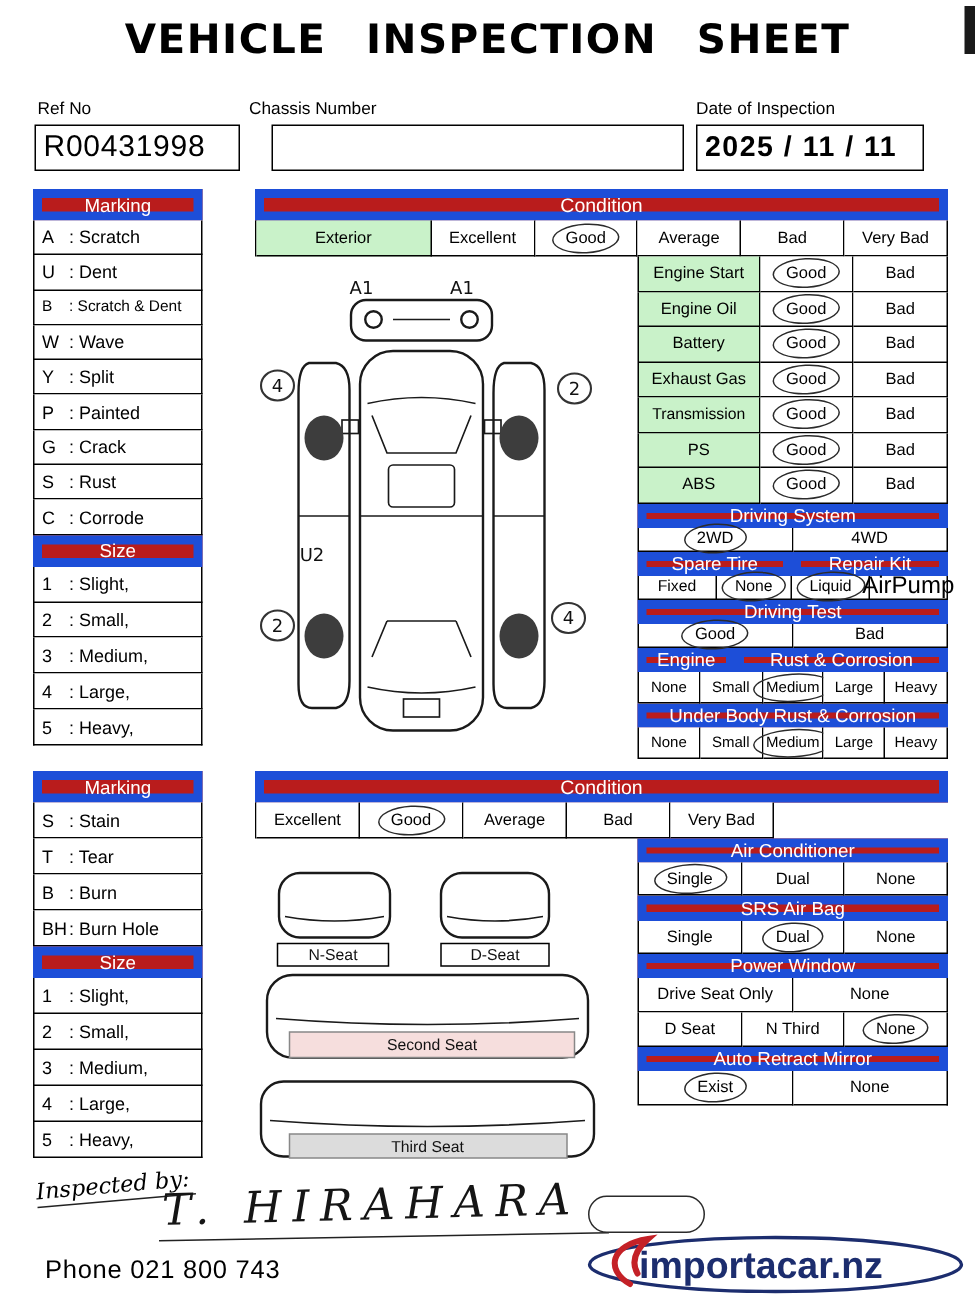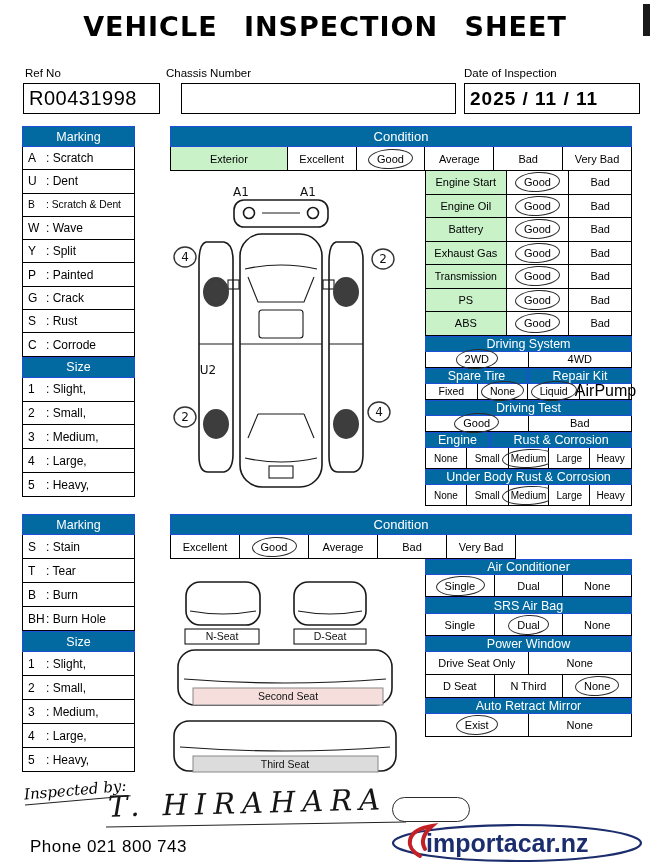--- a/index.html
+++ b/index.html
@@ -6,22 +6,22 @@
   html,body { width:650px; height:865px; }
   body { background:#fff; font-family:"Liberation Sans", sans-serif; color:#000; position:relative; overflow:hidden; }
   .abs { position:absolute; }
   .title { position:absolute; left:0; top:11px; width:650px; text-align:center;
            font-size:27px; font-weight:bold; letter-spacing:1px; word-spacing:16px;
            font-family:"DejaVu Sans", sans-serif; }
   .flabel { position:absolute; font-size:11.5px; }
   .fbox { position:absolute; border:1px solid #000; background:#fff; display:flex; align-items:center; padding-left:5px; }
   .refval { font-size:20px; letter-spacing:.5px; }
   .dateval { font-size:19px; font-weight:600; letter-spacing:1px; }
-  .bhead { background:#0369a1; color:#fff; display:flex; align-items:center; justify-content:center;
-           font-size:12.5px; border:1px solid #1d4ed8; }
+  .bhead { background:#b91c1c; color:#fff; display:flex; align-items:center; justify-content:center;
+           font-size:12.5px; border:6px solid #1d4ed8; }
   .row { display:flex; border-left:1px solid #000; }
   .cell { border-right:1px solid #000; border-bottom:1px solid #000; display:flex; align-items:center;
           justify-content:center; font-size:11px; background:#fff; position:relative; }
   .green { background:#c9f2c9; }
   .lrow { display:flex; align-items:center; border:1px solid #000; border-top:none;
           padding-left:5px; font-size:12px; background:#fff; }
   .lrow .code { width:18px; flex:none; }
   .tight { font-size:10.3px; }
   .circled { position:relative; display:inline-block; padding:0 2px; }
   .circled::after { content:""; position:absolute; left:-7px; right:-7px; top:-4px; bottom:-4px;
@@ -51,21 +51,21 @@
 
   <div class="flabel" style="left:25px;top:67px">Ref No</div>
   <div class="fbox" style="left:23px;top:83px;width:137px;height:31px">
     <span class="refval">R00431998</span>
   </div>
   <div class="flabel" style="left:166px;top:67px">Chassis Number</div>
   <div class="fbox" style="left:181px;top:83px;width:275px;height:31px">
     <span></span>
   </div>
   <div class="flabel" style="left:464px;top:67px">Date of Inspection</div>
-  <div class="fbox" style="left:464px;top:83px;width:176px;height:31px">
+  <div class="fbox" style="left:464px;top:83px;width:152px;height:31px">
     <span class="dateval">2025 / 11 / 11</span>
   </div>
 
   <div class="abs" style="left:22px;top:126px;width:113px">
     <div class="bhead" style="height:21px">Marking</div>
     <div class="lrow" style="height:23.3px">
         <span class="code">A</span>
         <span>: Scratch</span>
       </div>
     <div class="lrow" style="height:23.3px">

